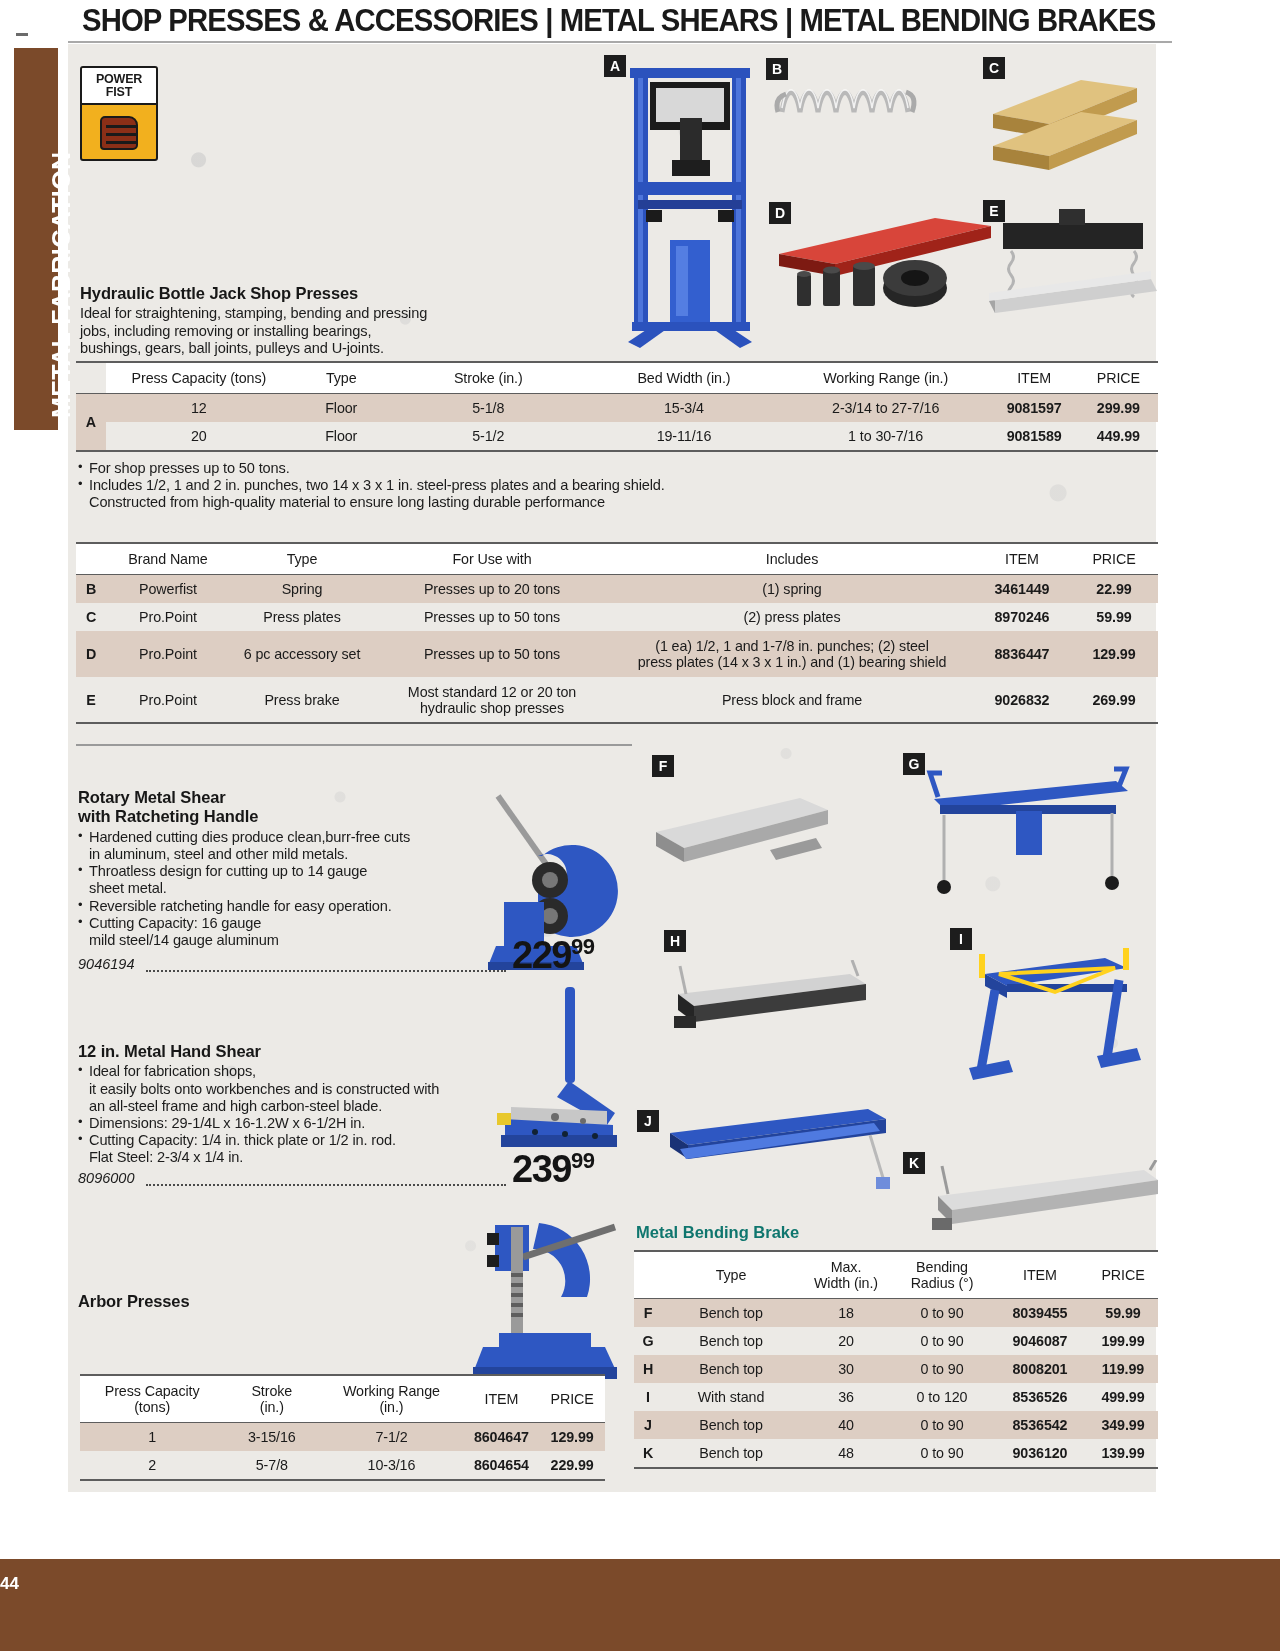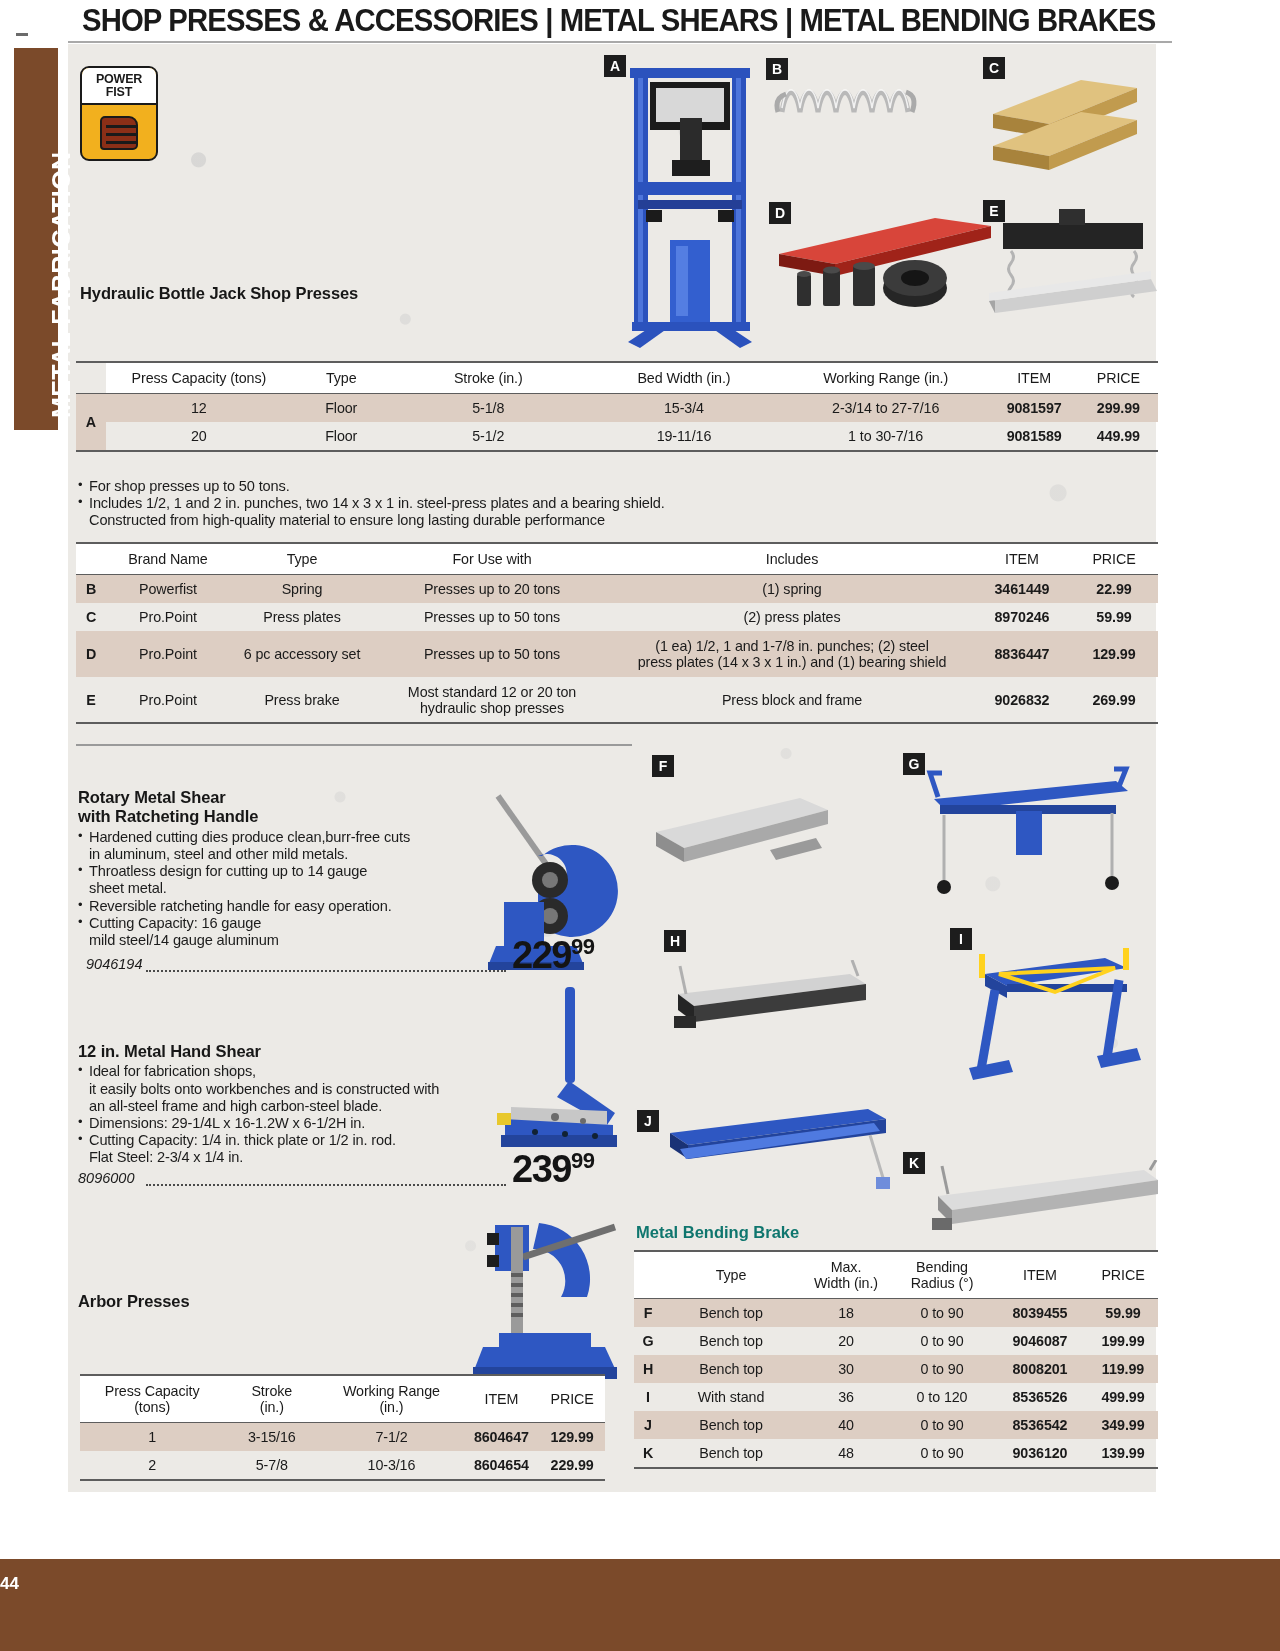--- a/index.html
+++ b/index.html
@@ -106,21 +106,21 @@
     font-weight: bold;
   }
 
   
   #powerfist-logo {
     position: absolute;
     left: 80px; top: 66px;
     width: 78px; height: 95px;
     background: #f2b01e;
     border: 2px solid #1a1a1a;
-    border-radius: 9px;
+    border-radius: 3px;
     overflow: hidden;
   }
   #powerfist-logo .pf-top {
     height: 37px;
     background: #ffffff;
     border-bottom: 2px solid #1a1a1a;
     display: flex; flex-direction: column;
     align-items: center; justify-content: center;
     line-height: 1;
   }
@@ -503,20 +503,25 @@
         <rect x="46" y="98" width="12" height="4"></rect>
       </g>
       <rect x="34" y="118" width="92" height="14" fill="#2e57c2"></rect>
       <polygon points="18,132 140,132 152,158 8,158" fill="#2e57c2"></polygon>
       <rect x="8" y="152" width="144" height="12" fill="#23449c"></rect>
     </svg>
   </div>
 
   <div style="position:absolute; left:80px; top:284px; width:480px;">
     <div class="sec-title">Hydraulic Bottle Jack Shop Presses</div>
+    <div class="sec-body" style="margin-top:2px;">
+      <div>Ideal for straightening, stamping, bending and pressing</div>
+      <div>jobs, including removing or installing bearings,</div>
+      <div>bushings, gears, ball joints, pulleys and U-joints.</div>
+    </div>
   </div>
 
   <div class="tbl-wrap" style="left:76px; top:361px; width:1082px;">
     <table class="tbl">
       <thead>
         <tr>
           <th style="width:30px;background:transparent;border:0;"></th>
           <th style="width:190px;">Press Capacity (tons)</th>
           <th style="width:100px;">Type</th>
           <th style="width:200px;">Stroke (in.)</th>
@@ -544,21 +549,21 @@
           <td>19-11/16</td>
           <td>1 to 30-7/16</td>
           <td class="item">9081589</td>
           <td class="price">449.99</td>
         </tr>
       </tbody>
     </table>
   </div>
 
   <div style="position:absolute; left:78px; top:458px; width:920px;">
-    <ul class="bullets sec-body" style="margin-top:20px;">
+    <ul class="bullets sec-body" style="margin-top:2px;">
       <li>
         <span>For shop presses up to 50 tons.</span>
       </li>
       <li>
         <span>Includes 1/2, 1 and 2 in. punches, two 14 x 3 x 1 in. steel-press plates and a bearing shield.</span>
         <span class="cont">Constructed from high-quality material to ensure long lasting durable performance</span>
       </li>
     </ul>
   </div>
 
@@ -640,21 +645,21 @@
       </li>
       <li>
         <span>Reversible ratcheting handle for easy operation.</span>
       </li>
       <li>
         <span>Cutting Capacity: 16 gauge</span>
         <span class="cont">mild steel/14 gauge aluminum</span>
       </li>
     </ul>
   </div>
-  <div class="sku" style="left:86px; top:956px;">9046194</div>
+  <div class="sku" style="left:78px; top:956px;">9046194</div>
   <div class="dotline" style="left:146px; top:970px; width:360px;"></div>
   <div class="price-big" style="left:512px; top:934px;">
     <span class="dollars">229</span><span class="cents">99</span>
   </div>
 
   <div style="position:absolute; left:78px; top:1042px; width:470px;">
     <div class="sec-title">12 in. Metal Hand Shear</div>
     <ul class="bullets sec-body" style="margin-top:2px;">
       <li>
         <span>Ideal for fabrication shops,</span>

